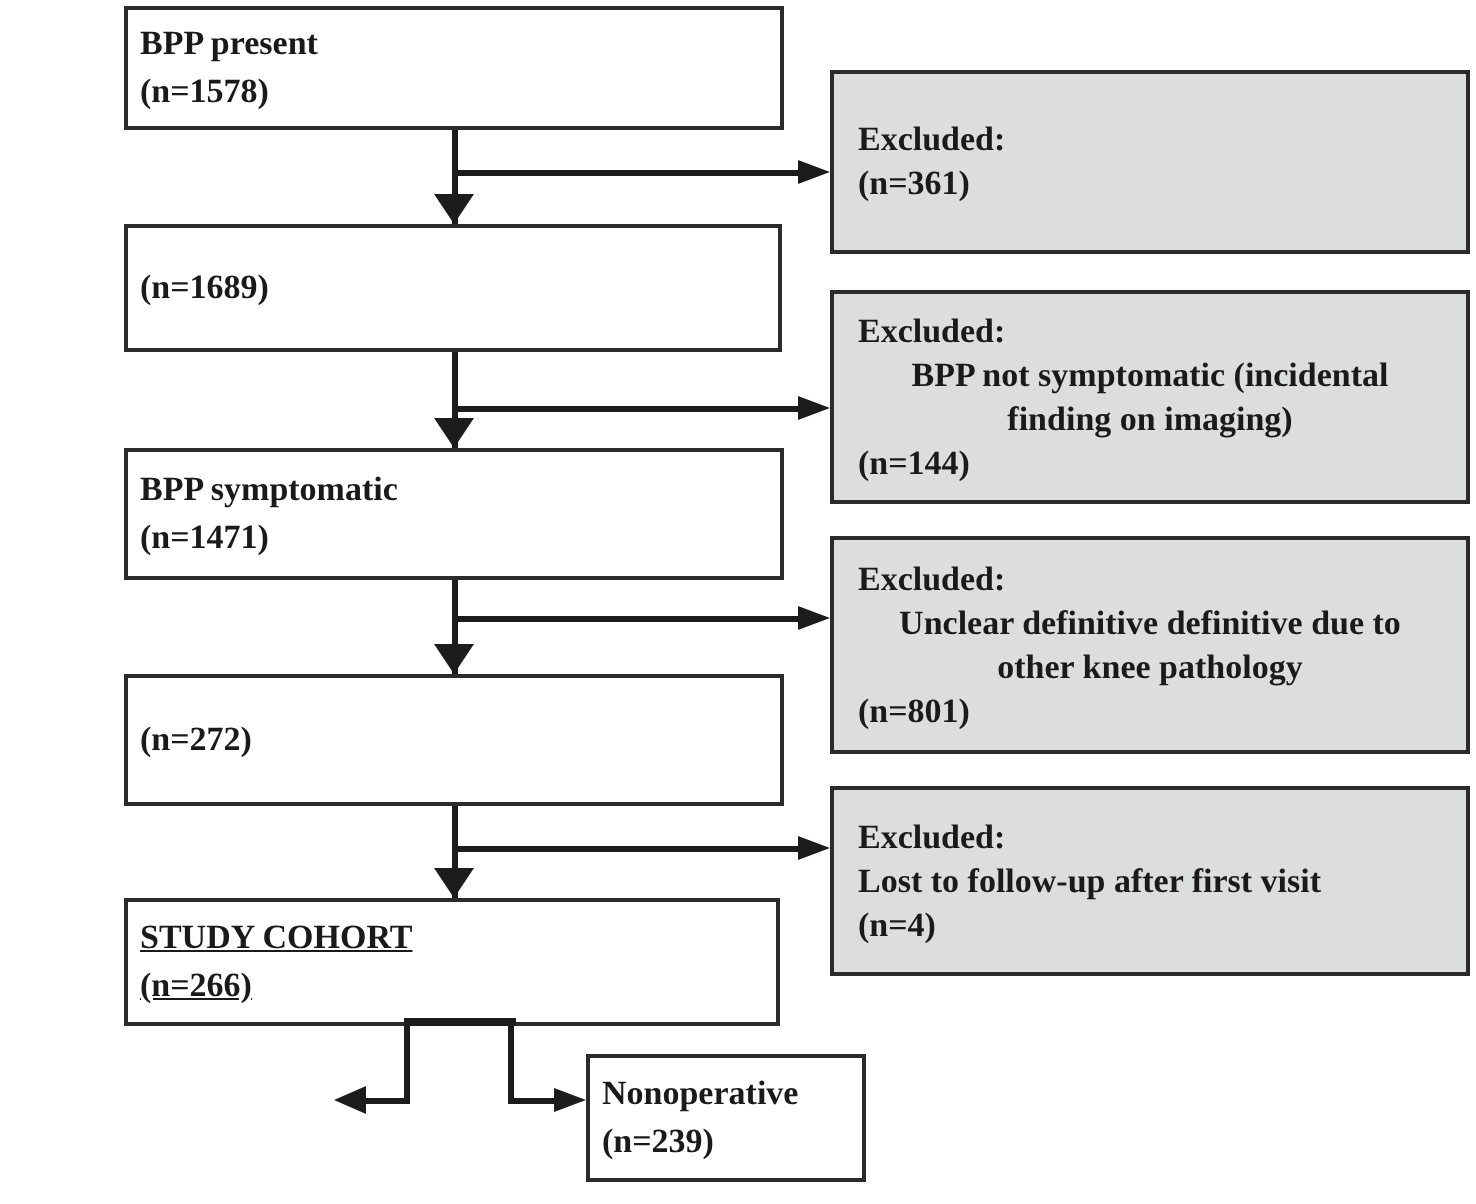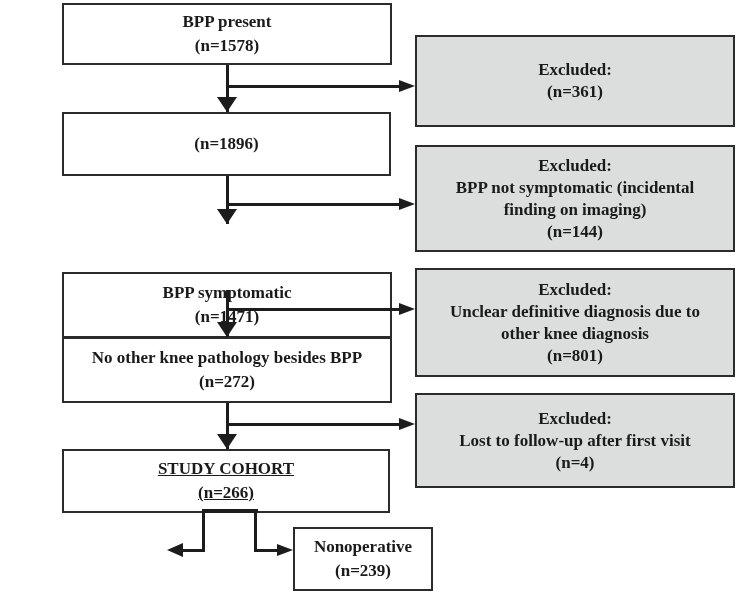--- a/index.html
+++ b/index.html
@@ -15,21 +15,21 @@
     font-family: "Liberation Serif", "DejaVu Serif", serif;
     overflow: hidden;
   }
   .box {
     position: absolute;
     box-sizing: border-box;
     background: #ffffff;
     border: 2px solid #2b2b2b;
     display: flex;
     flex-direction: column;
-    align-items: center;
+    align-items: flex-start;
     justify-content: center;
     text-align: center;
     font-weight: bold;
     color: #1a1a1a;
     font-size: 17px;
     line-height: 24px;
     padding: 0 6px;
   }
   .box.excluded {
     background: #dcdddd;
@@ -72,30 +72,29 @@
 <body>
 
 <div id="canvas">
 
   <div class="box" style="left:62px; top:3px; width:330px; height:62px;">
     <div>BPP present</div>
     <div>(n=1578)</div>
   </div>
 
   <div class="box" style="left:62px; top:112px; width:329px; height:64px;">
-    <div>(n=1896)</div>
+    <div>(n=1689)</div>
   </div>
 
-  <div class="box" style="left:62px; top:224px; width:330px; height:66px;margin-top:48px;">
+  <div class="box" style="left:62px; top:224px; width:330px; height:66px;">
     <div>BPP symptomatic</div>
     <div>(n=1471)</div>
   </div>
 
   <div class="box" style="left:62px; top:337px; width:330px; height:66px;">
-    <div>No other knee pathology besides BPP</div>
     <div>(n=272)</div>
   </div>
 
   <div class="box" style="left:62px; top:449px; width:328px; height:64px;text-decoration:underline;">
     <div>STUDY COHORT</div>
     <div>(n=266)</div>
   </div>
 
   <div class="box excluded" style="left:415px; top:35px; width:320px; height:92px;">
     <div>Excluded:</div>
@@ -103,21 +102,21 @@
   </div>
 
   <div class="box excluded" style="left:415px; top:145px; width:320px; height:107px;">
     <div>Excluded:</div>
     <div>BPP not symptomatic (incidental finding on imaging)</div>
     <div>(n=144)</div>
   </div>
 
   <div class="box excluded" style="left:415px; top:268px; width:320px; height:109px;">
     <div>Excluded:</div>
-    <div>Unclear definitive diagnosis due to other knee diagnosis</div>
+    <div>Unclear definitive definitive due to other knee pathology</div>
     <div>(n=801)</div>
   </div>
 
   <div class="box excluded" style="left:415px; top:393px; width:320px; height:95px;">
     <div>Excluded:</div>
     <div>Lost to follow-up after first visit</div>
     <div>(n=4)</div>
   </div>
 
 

